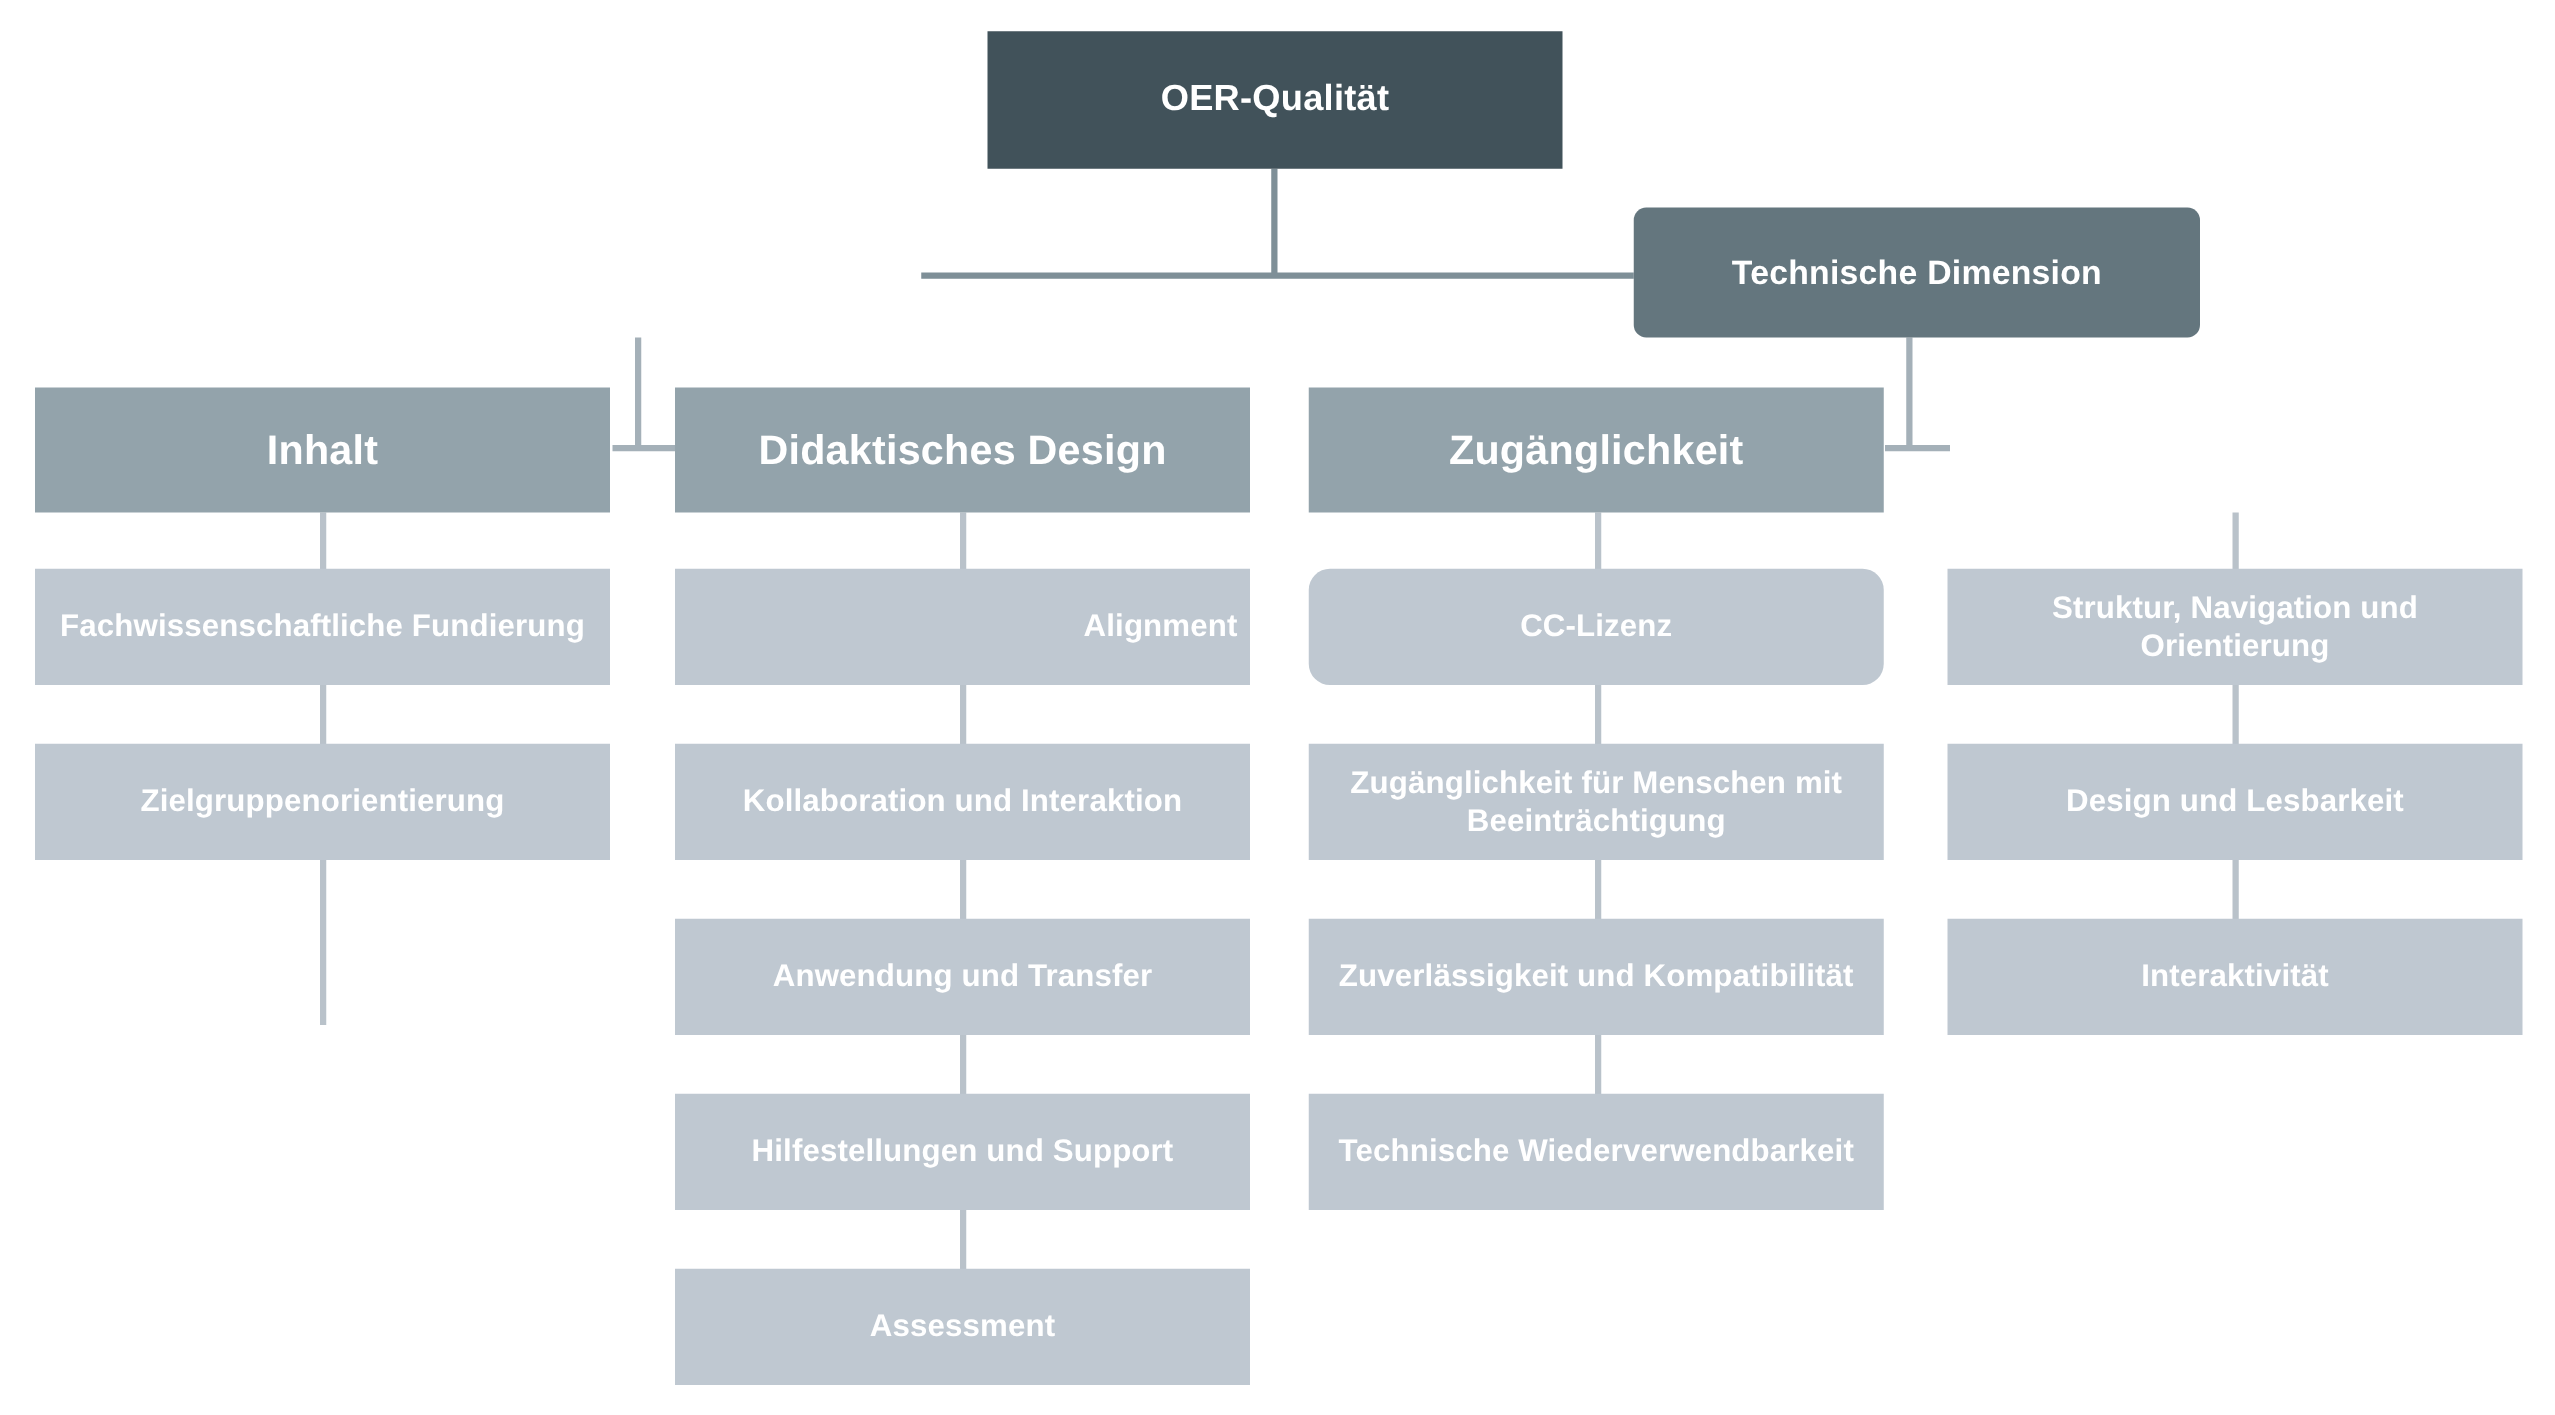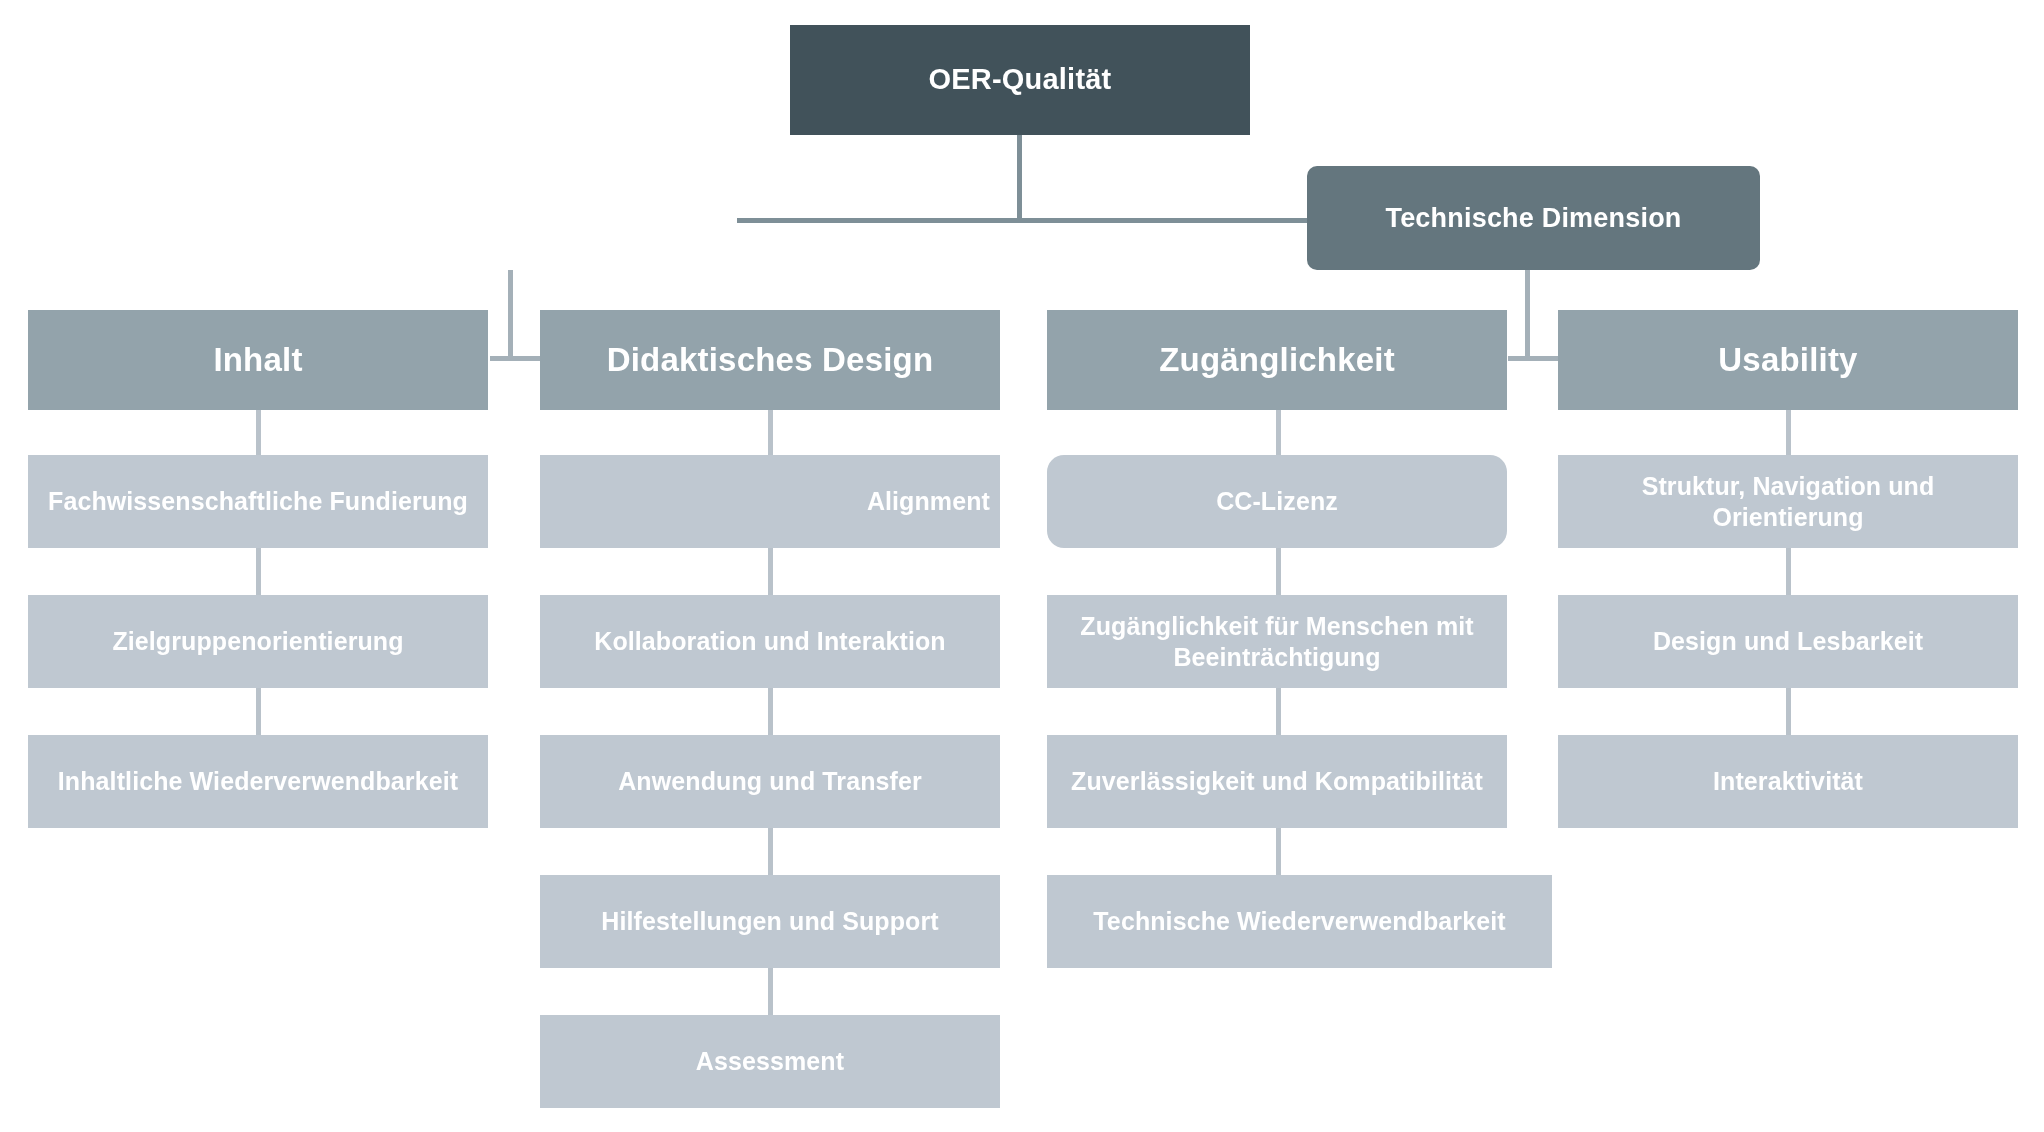--- a/index.html
+++ b/index.html
@@ -99,32 +99,26 @@
   </div>
 
   <div class="node lvl-cat" style="left:540px; top:310px; width:460px; height:100px;">
     <span>Didaktisches Design</span>
   </div>
 
   <div class="node lvl-cat" style="left:1047px; top:310px; width:460px; height:100px;">
     <span>Zugänglichkeit</span>
   </div>
 
-  <div class="node lvl-cat" style="left:1558px; top:310px; width:460px; height:100px;">
-    <span>Usability</span>
-  </div>
 
   <div class="node lvl-leaf" style="left:28px; top:455px; width:460px; height:93px;">
     <span>Fachwissenschaftliche Fundierung</span>
   </div>
   <div class="node lvl-leaf" style="left:28px; top:595px; width:460px; height:93px;">
     <span>Zielgruppenorientierung</span>
-  </div>
-  <div class="node lvl-leaf" style="left:28px; top:735px; width:460px; height:93px;">
-    <span>Inhaltliche Wiederverwendbarkeit</span>
   </div>
 
   <div class="node lvl-leaf" style="left:540px; top:455px; width:460px; height:93px;justify-content:flex-end;">
     <span>Alignment</span>
   </div>
   <div class="node lvl-leaf" style="left:540px; top:595px; width:460px; height:93px;">
     <span>Kollaboration und Interaktion</span>
   </div>
   <div class="node lvl-leaf" style="left:540px; top:735px; width:460px; height:93px;">
     <span>Anwendung und Transfer</span>
@@ -138,21 +132,21 @@
 
   <div class="node lvl-leaf" style="left:1047px; top:455px; width:460px; height:93px;border-radius:17px;">
     <span>CC-Lizenz</span>
   </div>
   <div class="node lvl-leaf" style="left:1047px; top:595px; width:460px; height:93px;">
     <span>Zugänglichkeit für Menschen mit Beeinträchtigung</span>
   </div>
   <div class="node lvl-leaf" style="left:1047px; top:735px; width:460px; height:93px;justify-content:center;">
     <span>Zuverlässigkeit und Kompatibilität</span>
   </div>
-  <div class="node lvl-leaf" style="left:1047px; top:875px; width:505px; height:93px;">
+  <div class="node lvl-leaf" style="left:1047px; top:875px; width:460px; height:93px;">
     <span>Technische Wiederverwendbarkeit</span>
   </div>
 
   <div class="node lvl-leaf" style="left:1558px; top:455px; width:460px; height:93px;">
     <span>Struktur, Navigation und Orientierung</span>
   </div>
   <div class="node lvl-leaf" style="left:1558px; top:595px; width:460px; height:93px;">
     <span>Design und Lesbarkeit</span>
   </div>
   <div class="node lvl-leaf" style="left:1558px; top:735px; width:460px; height:93px;">

